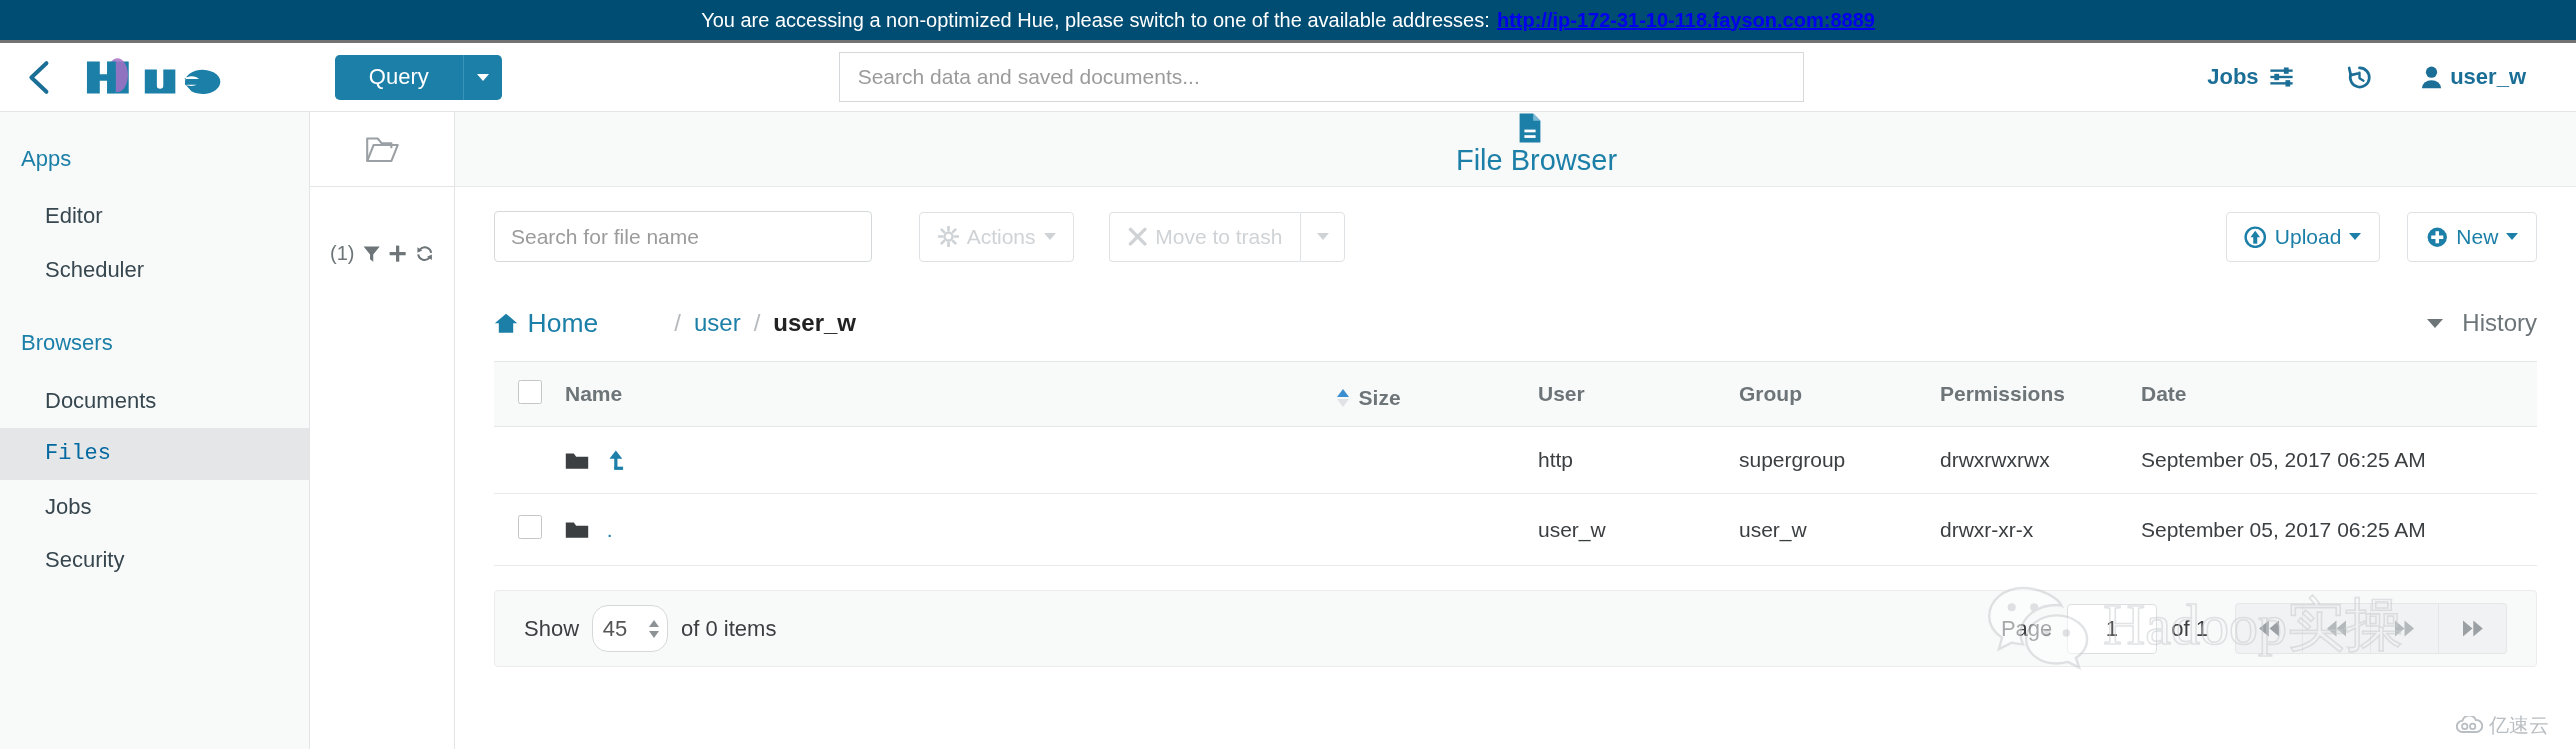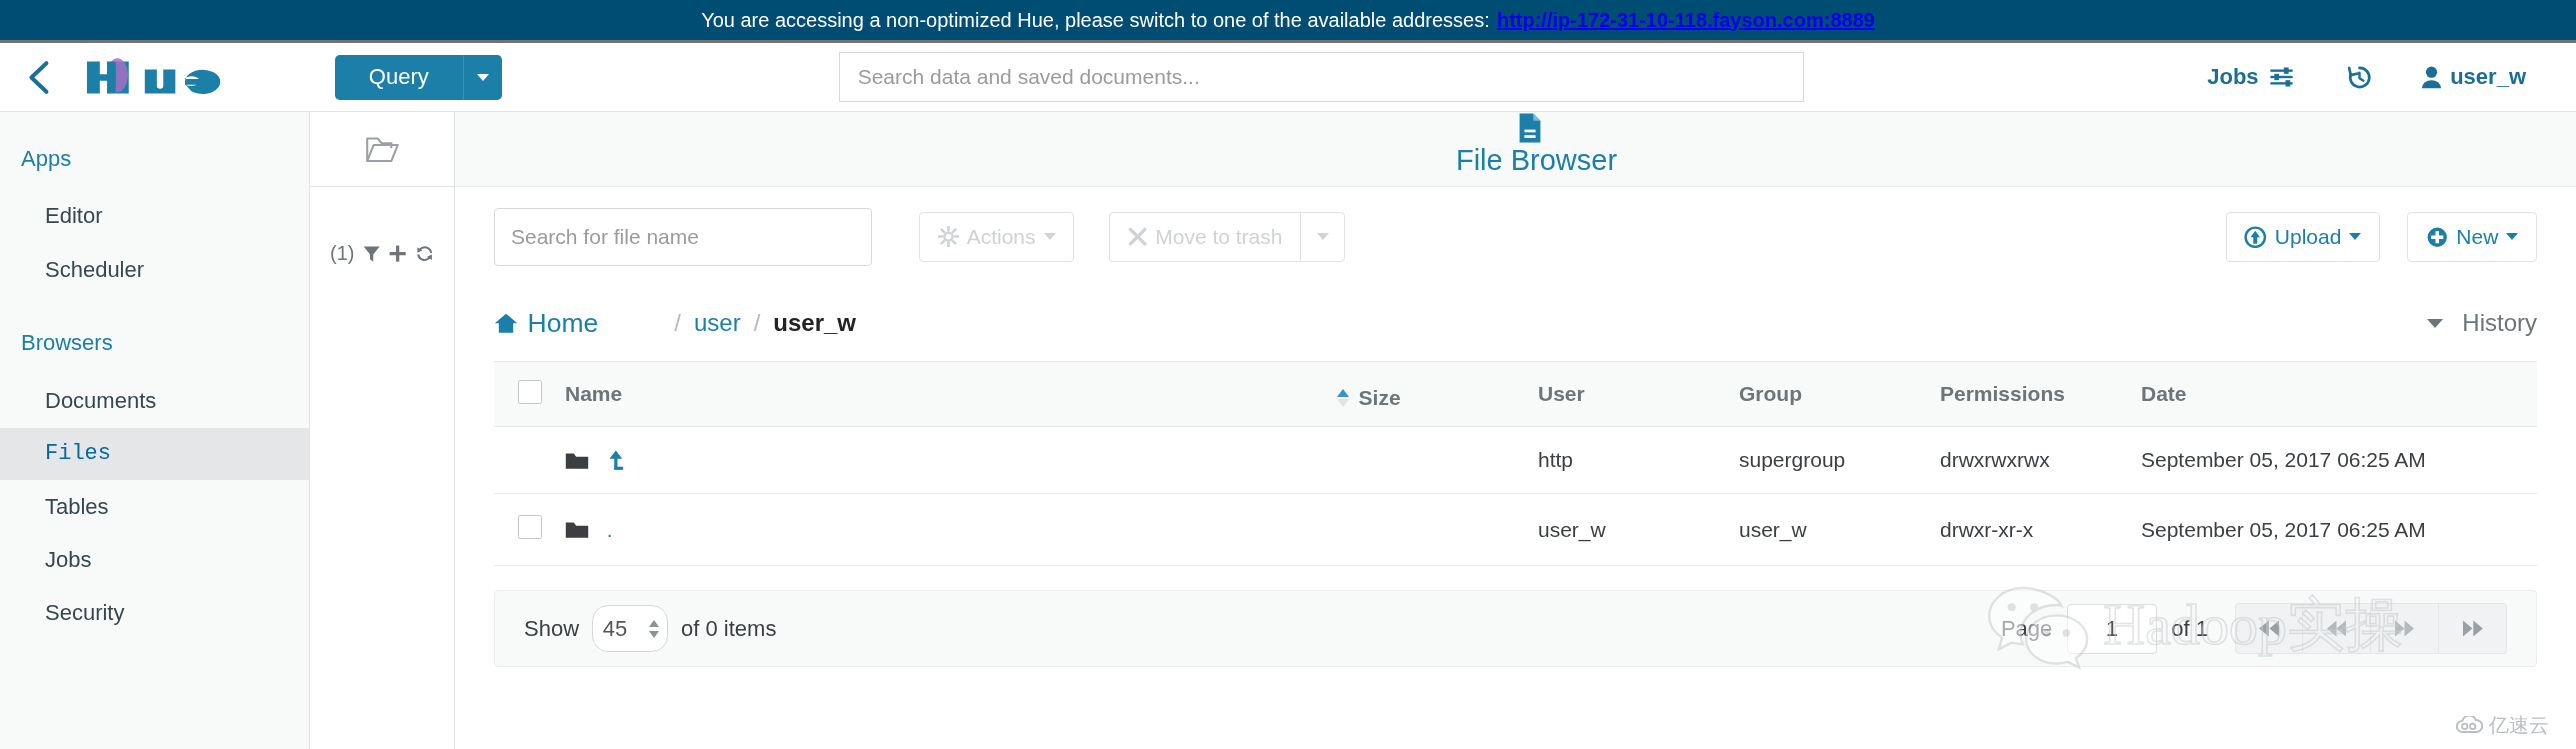--- a/index.html
+++ b/index.html
@@ -189,21 +189,21 @@
   }
 
   .toolbar {
     display: flex;
     align-items: center;
     padding: 22.5px 39px 0 39px;
     height: 77px;
   }
   .file-search {
     width: 378px;
-    height: 58px;
+    height: 51px;
     border: 0.8px solid #d6d9db;
     border-radius: 4px;
     font-size: 21px;
     color: #4a4a4a;
     padding: 0 16px;
     font-family: "Liberation Sans", sans-serif;
   }
   .file-search::placeholder { color: #9b9b9b; }
 
   .btn {
@@ -494,21 +494,20 @@
   <nav class="sidebar">
     <div class="side-group-title">Apps</div>
     <div class="side-item">Editor</div>
     <div class="side-item">Scheduler</div>
 
     <div class="side-spacer"></div>
 
     <div class="side-group-title">Browsers</div>
     <div class="side-item">Documents</div>
     <div class="side-item active">Files</div>
-    <div class="side-item">Tables</div>
     <div class="side-item">Jobs</div>
     <div class="side-item">Security</div>
   </nav>
 
   <div class="assist-col">
     <div class="assist-top">
       <svg width="37" height="34" viewBox="0 0 46 42">
         <path d="M4 36 L12 16 H42 L34 36 Z" fill="none" stroke="#9aa0a4" stroke-width="2.6" stroke-linejoin="round"></path>
         <path d="M4 36 V8 H17 l5 6 H34 v6" fill="none" stroke="#9aa0a4" stroke-width="2.6" stroke-linejoin="round"></path>
       </svg>

